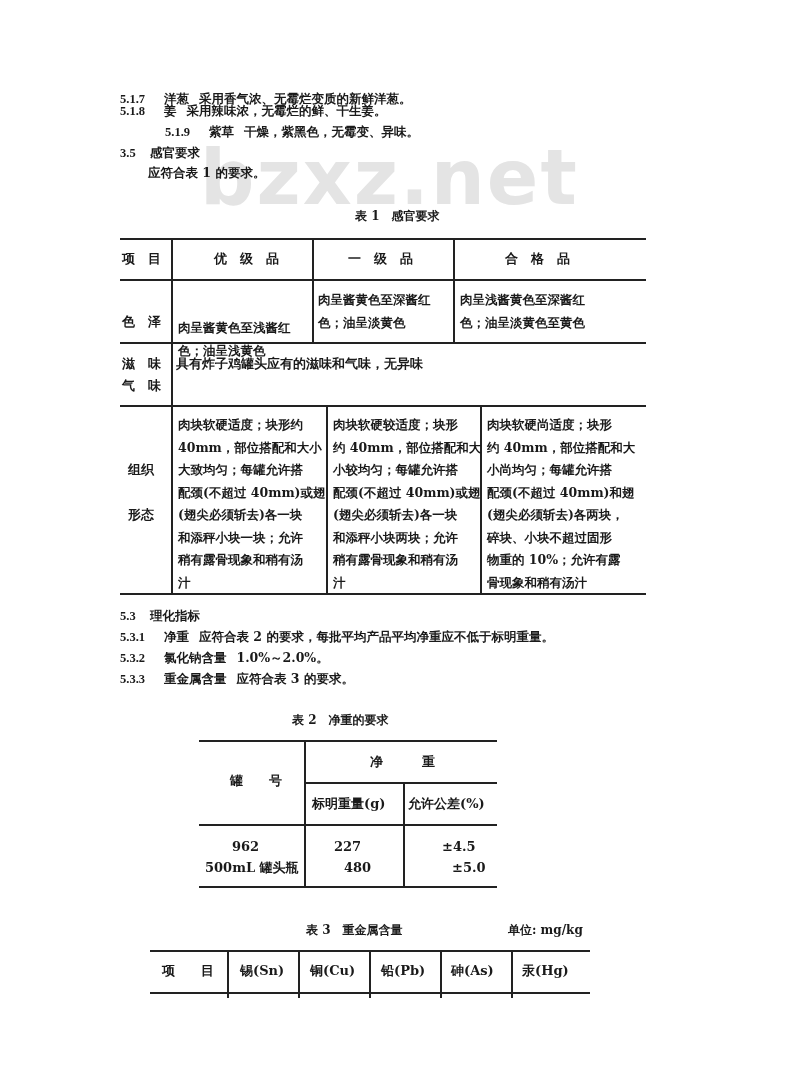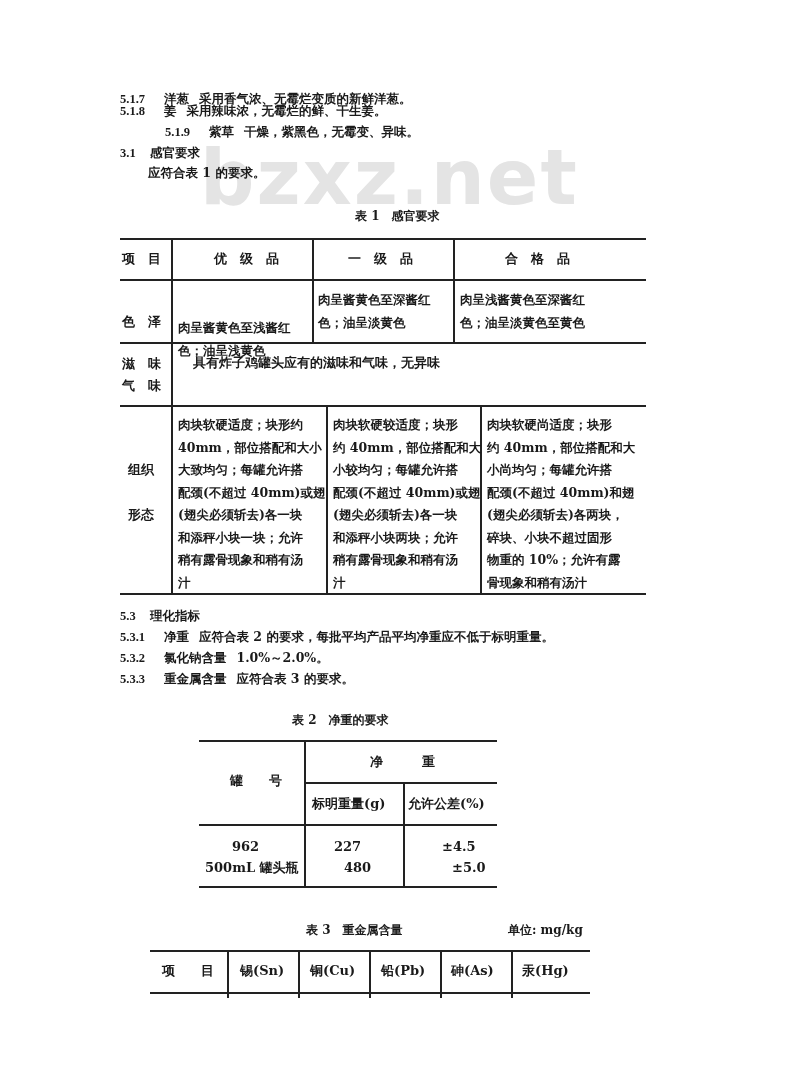--- a/index.html
+++ b/index.html
@@ -28,21 +28,21 @@
   <div class="line" style="left:120px;top:83px;margin-top:8px;">
     <span class="num">5.1.7</span><span>洋葱</span><span class="gap"></span><span>采用香气浓、无霉烂变质的新鲜洋葱。</span>
   </div>
   <div class="line" style="left:120px;top:103px;">
     <span class="num">5.1.8</span><span>姜</span><span class="gap"></span><span>采用辣味浓，无霉烂的鲜、干生姜。</span>
   </div>
   <div class="line" style="left:124px;top:124px;padding-left:41px;">
     <span class="num">5.1.9</span><span>紫草</span><span class="gap"></span><span>干燥，紫黑色，无霉变、异味。</span>
   </div>
   <div class="line" style="left:120px;top:145px;">
-    <span class="num2">3.1</span><span>感官要求</span>
+    <span class="num2">3.5</span><span>感官要求</span>
   </div>
   <div class="line" style="left:148px;top:165px;">应符合表 1 的要求。</div>
 
   <div class="caption" style="left:355px;top:208px;">表 1　感官要求</div>
 
   <div>
     <div class="hr" style="left:120px;top:238px;width:526px;"></div>
     <div class="hr" style="left:120px;top:279px;width:526px;"></div>
     <div class="hr" style="left:120px;top:342px;width:526px;"></div>
     <div class="hr" style="left:120px;top:405px;width:526px;"></div>
@@ -66,21 +66,21 @@
     <div class="cell" style="left:122px;top:311px;">色　泽</div>
     <div class="celltxt" style="left:178px;top:289px;margin-top:28px;">肉呈酱黄色至浅酱红
 色；油呈浅黄色</div>
     <div class="celltxt" style="left:318px;top:289px;">肉呈酱黄色至深酱红
 色；油呈淡黄色</div>
     <div class="celltxt" style="left:460px;top:289px;">肉呈浅酱黄色至深酱红
 色；油呈淡黄色至黄色</div>
 
     <div class="cell" style="left:122px;top:353px;">滋　味</div>
     <div class="cell" style="left:122px;top:375px;">气　味</div>
-    <div class="cell" style="left:193px;top:353px;font-family:Liberation Mono, monospace;">具有炸子鸡罐头应有的滋味和气味，无异味</div>
+    <div class="cell" style="left:176px;top:353px;">具有炸子鸡罐头应有的滋味和气味，无异味</div>
 
     <div class="cell" style="left:128px;top:459px;">组织</div>
     <div class="cell" style="left:128px;top:504px;">形态</div>
     <div class="celltxt" style="left:178px;top:414px;">肉块软硬适度；块形约
 40mm，部位搭配和大小
 大致均匀；每罐允许搭
 配颈(不超过 40mm)或翅
 (翅尖必须斩去)各一块
 和添秤小块一块；允许
 稍有露骨现象和稍有汤

